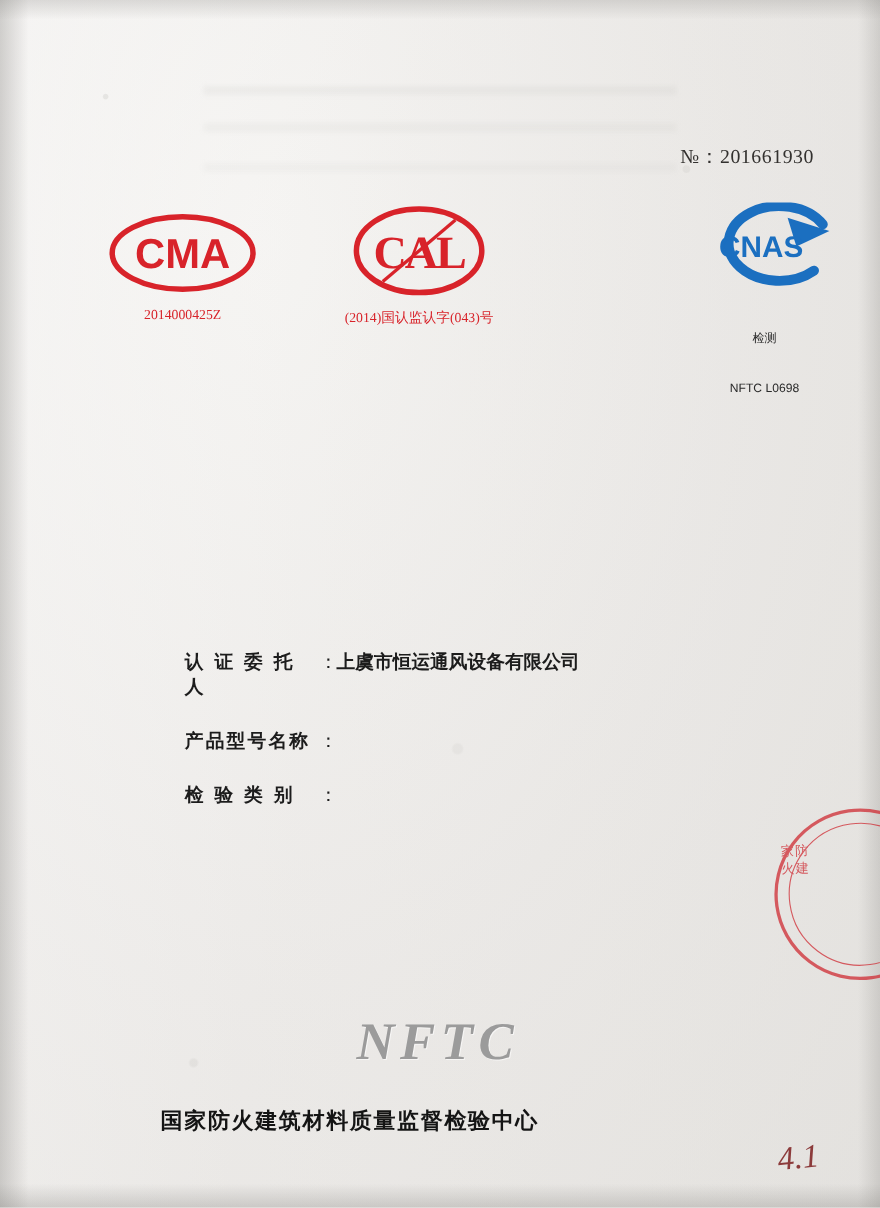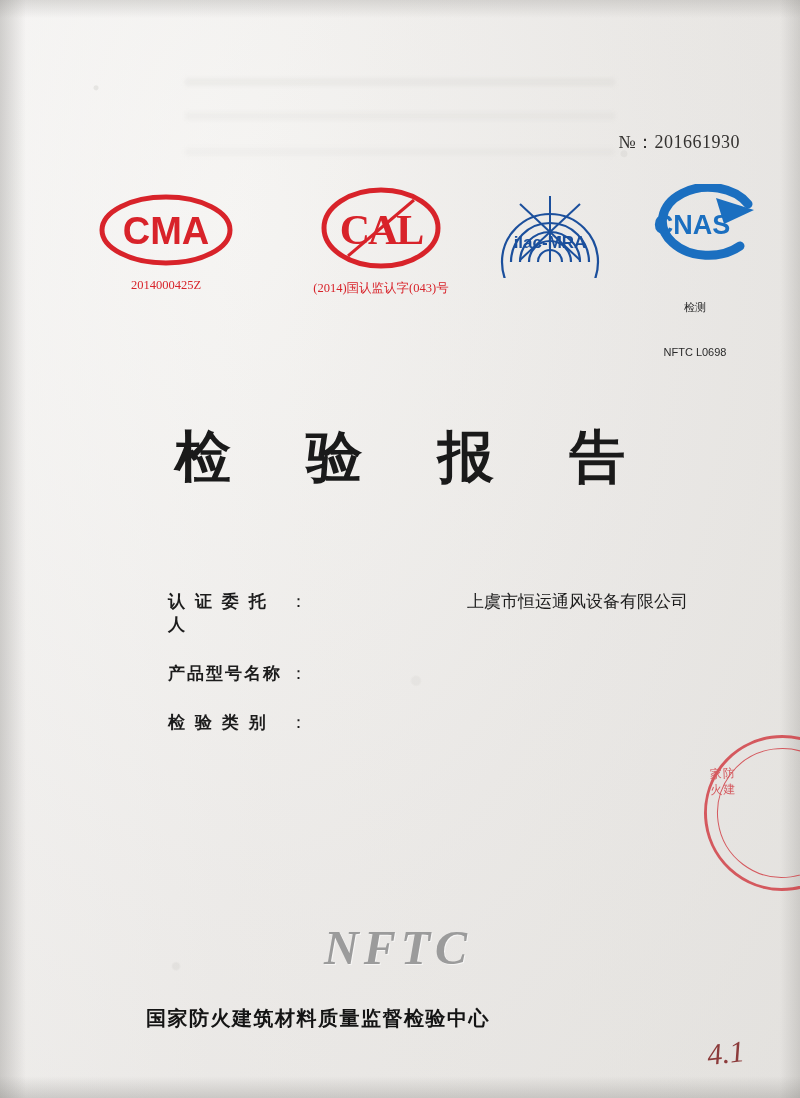--- a/index.html
+++ b/index.html
@@ -153,22 +153,21 @@
     letter-spacing: 2px;
     font-weight: 600;
   }
   .info-colon {
     width: 16px;
     flex: 0 0 16px;
     text-align: center;
   }
   .info-value {
     flex: 1 1 auto;
-    font-weight: 400;
-    text-align: right;
+    font-weight: 700;
   }
   .info-value .sub {
     display: block;
     margin-top: 10px;
   }
 
   
   .nftc {
     position: absolute;
     top: 920px;
@@ -267,53 +266,33 @@
 
     <div class="logo cal">
       <svg width="170" height="86" viewBox="0 0 170 86">
         <ellipse cx="85" cy="42" rx="57" ry="38" fill="none" stroke="#d8232a" stroke-width="5"></ellipse>
         <text x="85" y="58" text-anchor="middle" font-family="Liberation Serif, serif" font-size="42" font-weight="bold" fill="#d8232a" letter-spacing="-2">CAL</text>
         <path d="M52 70 L118 14" stroke="#d8232a" stroke-width="3" fill="none"></path>
       </svg>
       <div class="logo-caption red">(2014)国认监认字(043)号</div>
     </div>
 
-    <div class="logo ilac">
-      <svg width="140" height="92" viewBox="0 0 140 92">
-        <g fill="none" stroke="#1b4f9c" stroke-width="2.2">
-          <path d="M22 76 A48 48 0 0 1 118 76"></path>
-          <path d="M31 76 A39 39 0 0 1 109 76"></path>
-          <path d="M40 76 A30 30 0 0 1 100 76"></path>
-          <path d="M49 76 A21 21 0 0 1 91 76"></path>
-          <path d="M58 76 A12 12 0 0 1 82 76"></path>
-          <path d="M22 76 A48 48 0 0 0 118 76"></path>
-        </g>
-        <g stroke="#1b4f9c" stroke-width="2" fill="none">
-          <path d="M70 10 L70 76"></path>
-          <path d="M40 18 L100 74"></path>
-          <path d="M100 18 L40 74"></path>
-        </g>
-        <text x="70" y="62" text-anchor="middle" font-family="Liberation Sans, sans-serif" font-size="17" font-weight="bold" fill="#1b4f9c">ilac-MRA</text>
-      </svg>
-      <div class="logo-caption blue"></div>
-    </div>
 
     <div class="logo cnas">
       <svg width="150" height="82" viewBox="0 0 150 82">
         <path d="M128 20 A46 34 0 1 0 120 62" fill="none" stroke="#1b6fc0" stroke-width="9" stroke-linecap="round"></path>
         <path d="M96 14 L134 26 L104 40 Z" fill="#1b6fc0"></path>
         <text x="72" y="50" text-anchor="middle" font-family="Liberation Sans, sans-serif" font-size="27" font-weight="bold" fill="#1b6fc0">CNAS</text>
       </svg>
       <div class="cnas-sub">检测</div>
       <div class="cnas-sub">NFTC L0698</div>
     </div>
 
   </div>
 
-  <div class="main-title">检 验 报 告</div>
 
   <div class="info">
 
     <div class="info-row">
       <div class="info-label">认 证 委 托 人</div>
       <div class="info-colon">：</div>
       <div class="info-value">上虞市恒运通风设备有限公司</div>
     </div>
 
     <div class="info-row">

